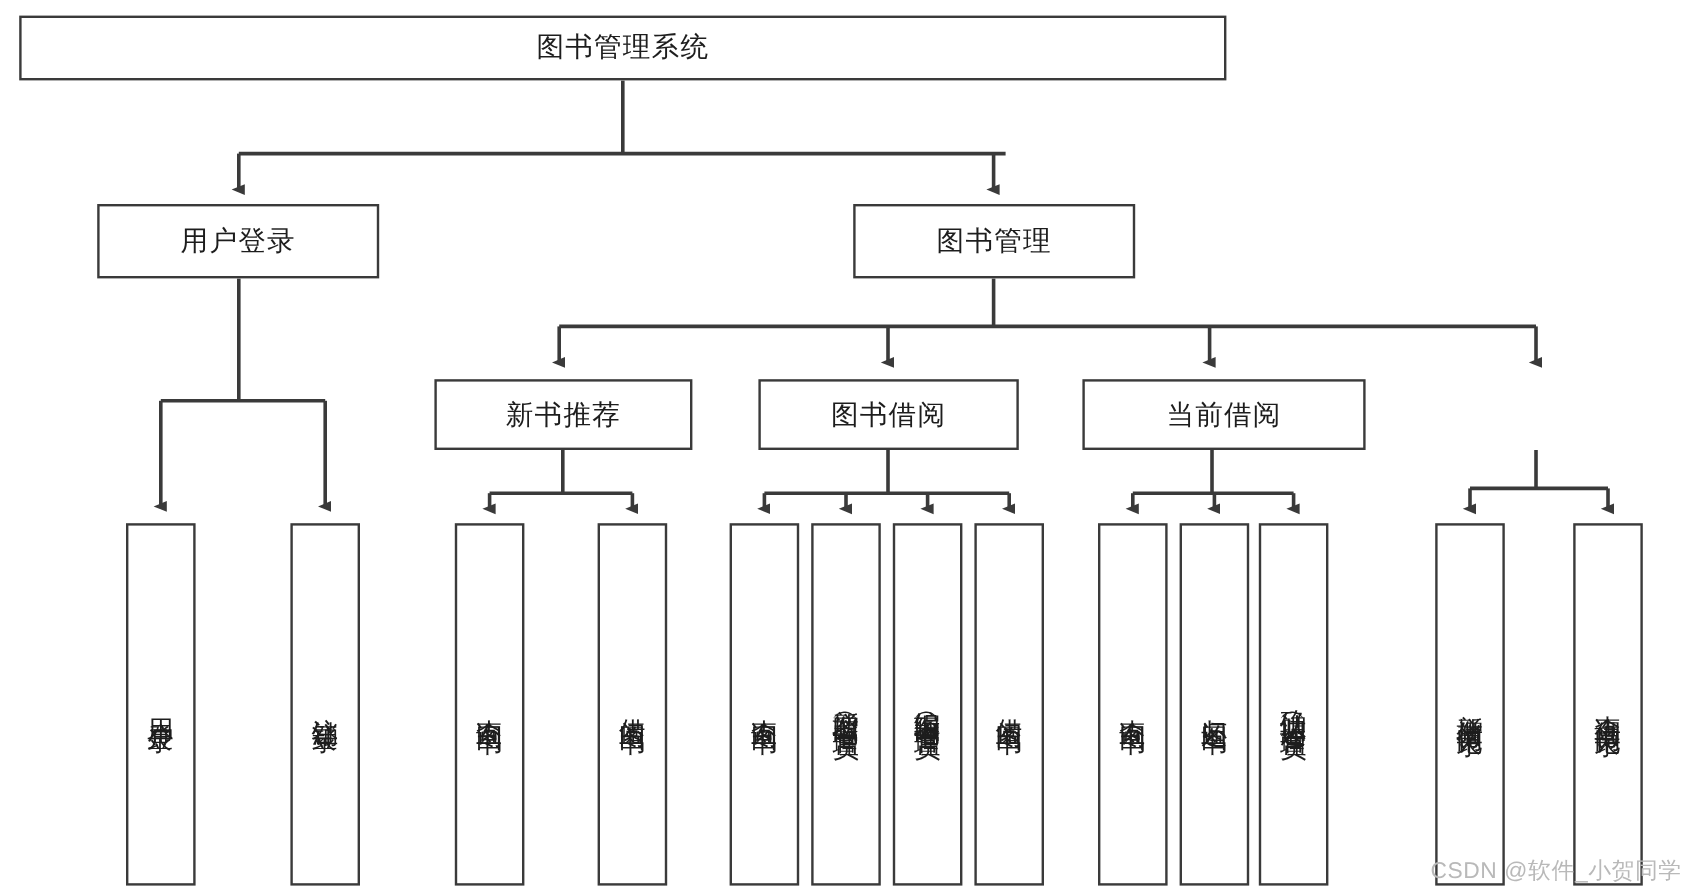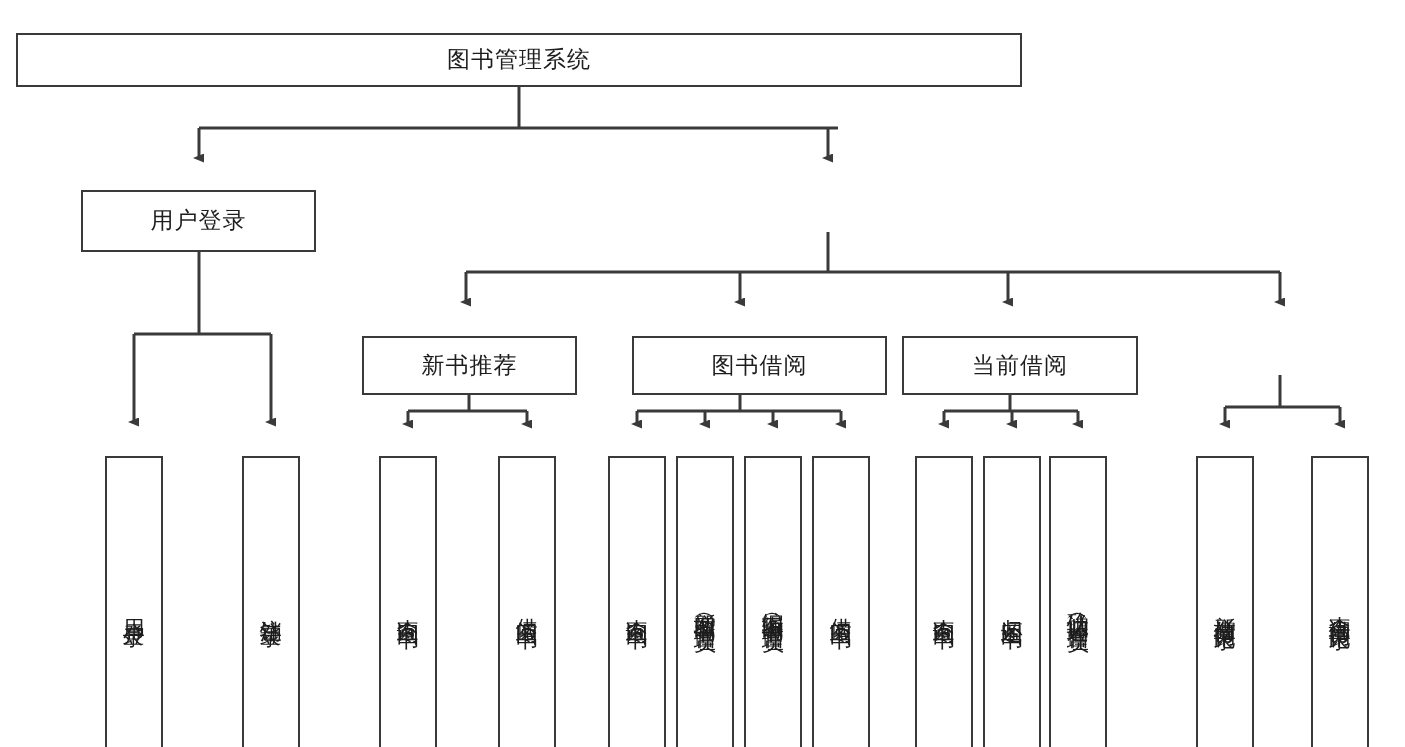--- a/index.html
+++ b/index.html
@@ -25,21 +25,20 @@
   }
   .node {
     position: absolute;
     border: 2.5px solid #3a3a3a;
     background: #ffffff;
     display: flex;
     align-items: center;
     justify-content: center;
     color: #1d1d1d;
     z-index: 2;
-    margin-top: 20px;
   }
   .node.horizontal {
     font-size: 23px;
     letter-spacing: 1px;
     line-height: 1.1;
   }
   .node.vertical {
     writing-mode: vertical-rl;
     text-orientation: upright;
     font-size: 22px;
@@ -122,25 +121,28 @@
     </g>
   </svg>
 
   <div class="node horizontal" style="left:16px; top:13px; width:1006px; height:54px;">
     <span>图书管理系统</span>
   </div>
 
   <div class="node horizontal" style="left:81px; top:170px; width:235px; height:62px;">
     <span>用户登录</span>
   </div>
+  <div class="node horizontal" style="left:711px; top:170px; width:235px; height:62px;">
+    <span>图书管理</span>
+  </div>
 
   <div class="node horizontal" style="left:362px; top:316px; width:215px; height:59px;">
     <span>新书推荐</span>
   </div>
-  <div class="node horizontal" style="left:632px; top:316px; width:255px; height:59px;">
+  <div class="node horizontal" style="left:632px; top:316px; width:217px; height:59px;">
     <span>图书借阅</span>
   </div>
   <div class="node horizontal" style="left:902px; top:316px; width:236px; height:59px;">
     <span>当前借阅</span>
   </div>
 
   <div class="node vertical" style="left:105px; top:436px; width:58px; height:302px;">
     <span>用户登录</span>
   </div>
   <div class="node vertical" style="left:242px; top:436px; width:58px; height:302px;">
@@ -177,13 +179,14 @@
     <span>确认归还（管理员）</span>
   </div>
 
   <div class="node vertical" style="left:1196px; top:436px; width:58px; height:302px;">
     <span>新增借阅记录</span>
   </div>
   <div class="node vertical" style="left:1311px; top:436px; width:58px; height:302px;">
     <span>查询借阅记录</span>
   </div>
 
+  <div id="watermark">CSDN @软件_小贺同学</div>
 </div>
 
 </body></html>

